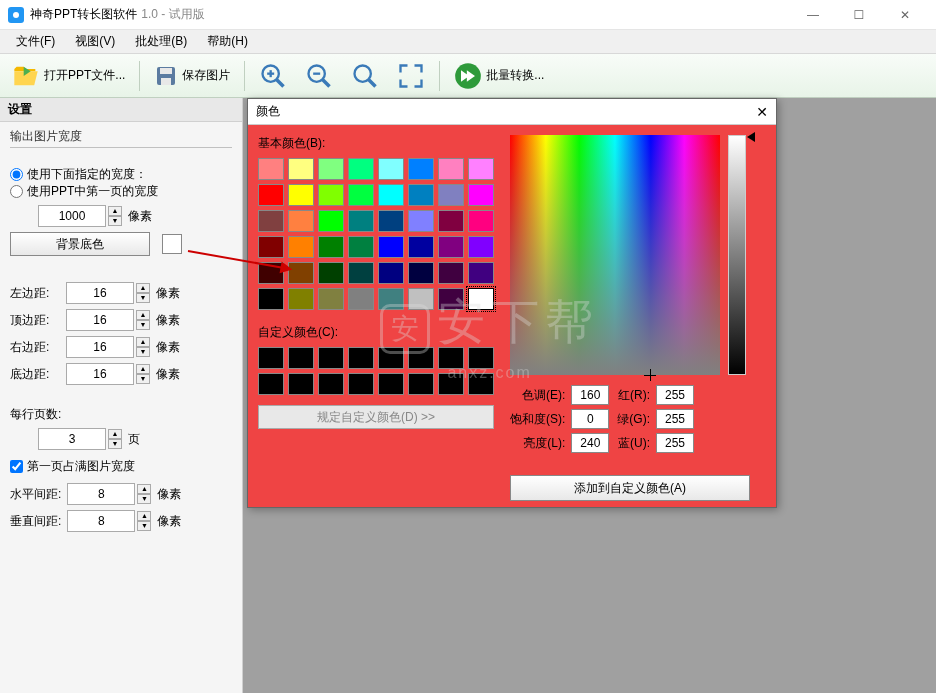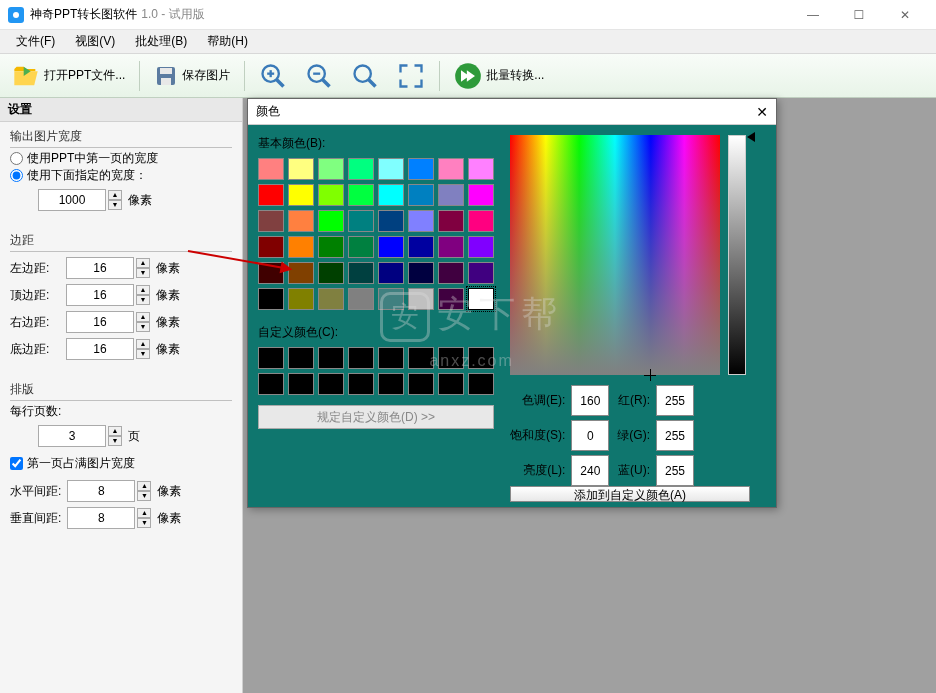--- a/index.html
+++ b/index.html
@@ -20,33 +20,33 @@
 .toolbar .divider { width: 1px; height: 30px; background: #c0d0c0; margin: 0 2px; }
 .icon-svg { width: 24px; height: 24px; }
 .icon-svg-lg { width: 28px; height: 28px; }
 
 .content { display: flex; height: calc(693px - 30px - 24px - 44px); border-radius: 12px; }
 .sidebar { width: 243px; background: #f5f5f5; border-right: 1px solid #d0d0d0; overflow-y: auto; }
 .main-area { flex: 1; background: #a0a0a0; position: relative; }
 
 .section-title { background: #e8e8e8; padding: 3px 8px; font-weight: bold; border-bottom: 1px solid #d0d0d0; }
 .group { padding: 6px 10px 10px 10px; }
-.group-title { color: #333; margin-bottom: 2px; border-bottom: 1px solid #c0c0c0; padding-bottom: 2px; }
+.group-title { color: #333; margin-bottom: 18px; border-bottom: 1px solid #c0c0c0; padding-bottom: 2px; }
 .row { display: flex; align-items: center; margin: 5px 0; gap: 6px; }
 .row label { min-width: 50px; }
 .num-input { width: 68px; height: 22px; border: 1px solid #aaa; padding: 0 4px; text-align: center; }
 .spinner { display: inline-flex; flex-direction: column; margin-left: -4px; }
 .spinner .sp { width: 14px; height: 10px; border: 1px solid #aaa; background: #f0f0f0; font-size: 7px; text-align: center; line-height: 8px; cursor: pointer; }
 .btn { height: 24px; padding: 0 16px; background: linear-gradient(#fff,#e8e8e8); border: 1px solid #888; cursor: pointer; }
 .btn-wide { width: 140px; }
 .swatch-small { width: 20px; height: 20px; border: 1px solid #888; background: #fff; display: inline-block; margin-left: 6px; }
 .checkbox-row { display: flex; align-items: center; gap: 4px; }
 
 
-.color-dialog { position: absolute; left: 247px; top: 98px; width: 530px; height: 410px; background: #0f766e; border: 1px solid #666; box-shadow: 2px 2px 8px rgba(0,0,0,0.3); }
+.color-dialog { position: absolute; left: 247px; top: 98px; width: 530px; height: 410px; background: #ef4444; border: 1px solid #666; box-shadow: 2px 2px 8px rgba(0,0,0,0.3); }
 .cd-title { height: 26px; background: #fff; display: flex; align-items: center; padding: 0 8px; border-bottom: 1px solid #ccc; }
 .cd-title .close { margin-left: auto; cursor: pointer; font-size: 14px; }
 .cd-body { display: flex; padding: 10px; gap: 12px; }
 .cd-left { width: 240px; }
 .cd-right { flex: 1; }
 
 .basic-grid { display: grid; grid-template-columns: repeat(8, 26px); grid-auto-rows: 22px; gap: 4px; margin: 6px 0 14px 0; }
 .basic-grid .sw { border: 1px solid #888; cursor: pointer; }
 .basic-grid .sw.sel { outline: 1px dotted #000; outline-offset: 1px; border: 1px solid #000; }
 
@@ -66,29 +66,29 @@
 .spectrum .cross::before, .spectrum .cross::after { content: ''; position: absolute; background: #000; }
 .spectrum .cross::before { width: 12px; height: 1px; top: 6px; }
 .spectrum .cross::after { width: 1px; height: 12px; left: 6px; }
 
 .lum-bar { width: 18px; height: 240px; margin-left: 8px; background: linear-gradient(to bottom, #fff 0%, #000 100%); border: 1px solid #ccc; position: relative; }
 .lum-bar .arrow { position: absolute; left: 18px; top: -4px; width: 0; height: 0; border-top: 5px solid transparent; border-bottom: 5px solid transparent; border-right: 8px solid #000; }
 
 .cd-right-row { display: flex; }
 .preview-block { width: 50px; height: 44px; background: #fff; border: 1px solid #888; margin-top: 10px; }
 .hsl-grid { display: grid; grid-template-columns: auto 40px auto 40px; gap: 4px 6px; align-items: center; margin-top: 10px; }
-.hsl-grid input { width: 38px; height: 31px; border: 1px solid #888; text-align: center; }
+.hsl-grid input { width: 38px; height: 20px; border: 1px solid #888; text-align: center; }
 .hsl-grid span { text-align: right; }
-.add-custom { width: 240px; height: 16px; margin-top: 0; background: linear-gradient(#fff,#e8e8e8); border: 1px solid #888; cursor: pointer; }
+.add-custom { width: 240px; height: 26px; margin-top: 22px; background: linear-gradient(#fff,#e8e8e8); border: 1px solid #888; cursor: pointer; }
 
 .arrow-line { position: absolute; left: 188px; top: 250px; width: 96px; height: 2px; background: #c00; transform-origin: left center; transform: rotate(10deg); z-index: 50; }
 .arrow-line::after { content: ''; position: absolute; right: -10px; top: -5px; border-left: 12px solid #c00; border-top: 6px solid transparent; border-bottom: 6px solid transparent; }
 
 .watermark { position: absolute; left: 380px; top: 290px; color: rgba(220,220,220,0.35); font-size: 26px; pointer-events: none; z-index: 40; text-align: center; }
-.watermark .big { font-size: 36px; letter-spacing: 6px; }
+.watermark .big { font-size: 48px; letter-spacing: 6px; }
 .watermark .small { font-size: 16px; letter-spacing: 2px; }
 .watermark .box { width: 50px; height: 50px; border: 3px solid rgba(220,220,220,0.35); border-radius: 10px; display: inline-flex; align-items: center; justify-content: center; font-size: 28px; }
 </style>
 </head>
 <body>
 
 <div class="titlebar">
   <div class="app-icon"></div>
   <span>神奇PPT转长图软件</span>
   <span class="version">1.0 - 试用版</span>
@@ -161,39 +161,42 @@
   </div>
 </div>
 
 <div class="content">
   <div class="sidebar">
     <div class="section-title">设置</div>
 
     <div class="group">
       <div class="group-title">输出图片宽度</div>
       <div class="checkbox-row">
+          <input type="radio" name="w" checked="" style="">
+          <span>使用下面指定的宽度：</span>
+        </div>
+      <div class="checkbox-row">
           <input type="radio" name="w" style="">
           <span>使用PPT中第一页的宽度</span>
-        </div>
-      <div class="checkbox-row">
-          <input type="radio" name="w" checked="" style="">
-          <span>使用下面指定的宽度：</span>
         </div>
       <div class="row" style="padding-left:28px">
         <input class="num-input" value="1000" style="">
         <div class="spinner">
             <div class="sp">▲</div>
             <div class="sp">▼</div>
           </div>
         <span>像素</span>
       </div>
+      <div class="row">
+        <button class="btn btn-wide">背景底色</button>
+        <span class="swatch-small"></span>
+      </div>
     </div>
 
     <div class="group">
-      <div class="group-title">边距</div>
       <div class="row">
           <label>左边距:</label>
           <input class="num-input" value="16" style="">
           <div class="spinner">
             <div class="sp">▲</div>
             <div class="sp">▼</div>
           </div>
           <span>像素</span>
         </div>
       <div class="row">
@@ -219,21 +222,20 @@
           <input class="num-input" value="16" style="">
           <div class="spinner">
             <div class="sp">▲</div>
             <div class="sp">▼</div>
           </div>
           <span>像素</span>
         </div>
     </div>
 
     <div class="group">
-      <div class="group-title">排版</div>
       <div>每行页数:</div>
       <div class="row" style="padding-left:28px">
           <input class="num-input" value="3" style="">
           <div class="spinner">
             <div class="sp">▲</div>
             <div class="sp">▼</div>
           </div>
           <span>页</span>
         </div>
       <div class="checkbox-row" style="margin:8px 0">

